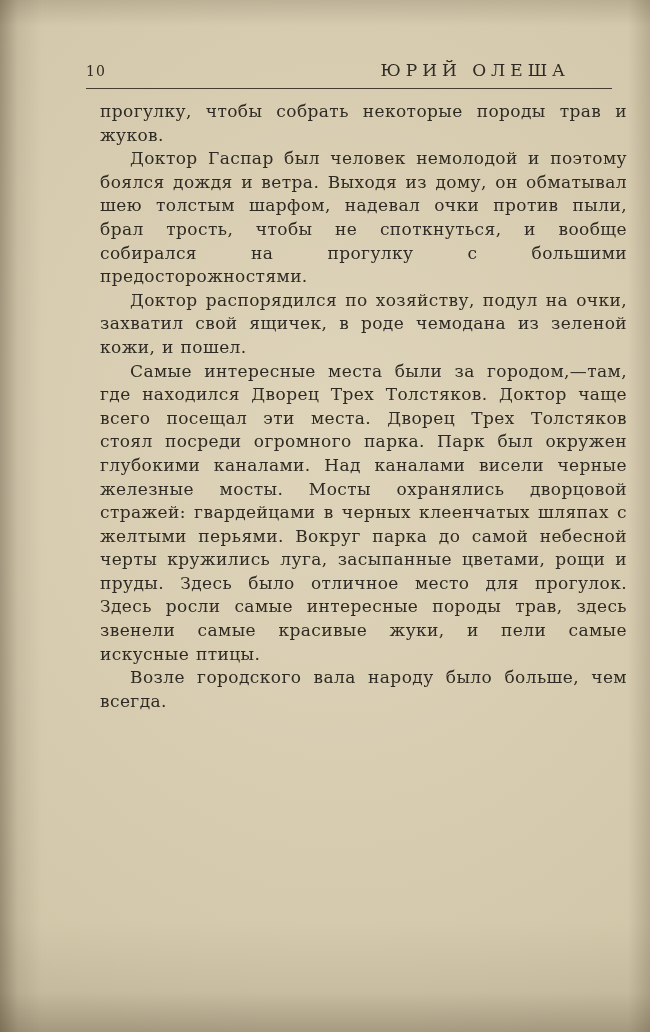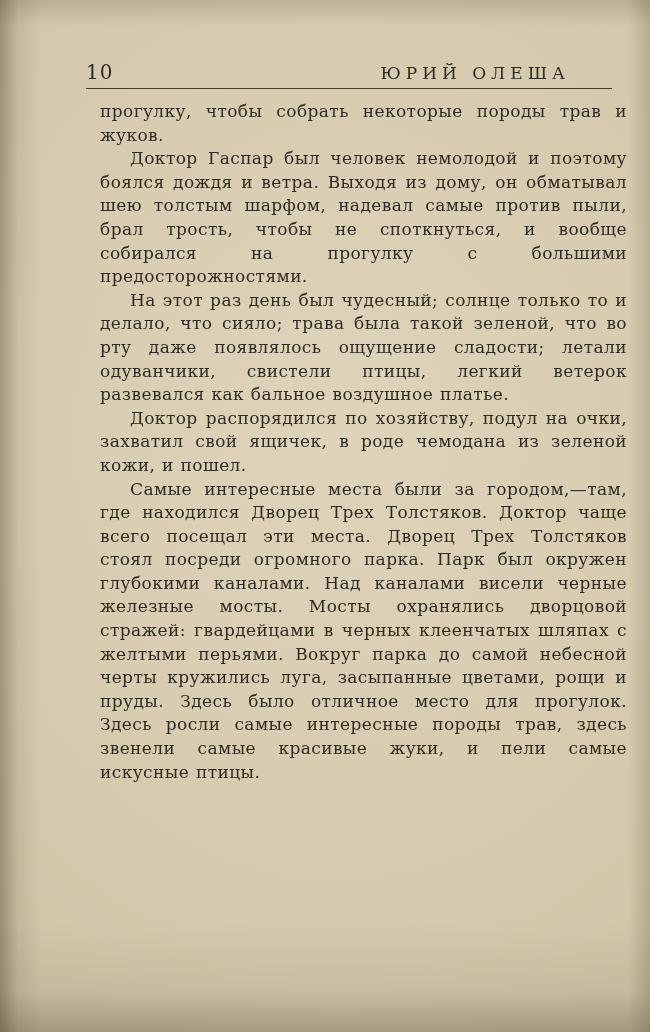--- a/index.html
+++ b/index.html
@@ -25,21 +25,21 @@
   }
   .running-head {
     position: absolute;
     top: 60px;
     left: 86px;
     right: 40px;
     display: flex;
     align-items: baseline;
   }
   .page-number {
-    font-size: 20px;
+    font-size: 14px;
     letter-spacing: 1px;
     min-width: 40px;
   }
   .running-title {
     flex: 1;
     text-align: right;
     font-size: 17px;
     letter-spacing: 5px;
     padding-right: 40px; 
     white-space: nowrap;
@@ -80,19 +80,19 @@
 
   <div class="running-head">
     <span class="page-number">10</span>
     <span class="running-title">ЮРИЙ ОЛЕША</span>
   </div>
 
   <hr class="head-rule">
 
   <div class="text-block">
     <p>прогулку, чтобы собрать некоторые породы трав и жуков.</p>
-    <p class="indent">Доктор Гаспар был человек немолодой и поэтому боялся дождя и ветра. Выходя из дому, он обматывал шею толстым шарфом, надевал самые против пыли, брал трость, чтобы не споткнуться, и вообще собирался на прогулку с большими предосторожностями.</p>
-    <p class="indent">На этот раз день был чудесный; солнце только то и делало, что сияло; трава была такой зеленой, что во рту даже появлялось ощущение сладости; летали одуванчики, свистели птицы, легкий ветерок развевался как бальное воздушное платье.</p>
+    <p class="indent">Доктор Гаспар был человек немолодой и поэтому боялся дождя и ветра. Выходя из дому, он обматывал шею толстым шарфом, надевал очки против пыли, брал трость, чтобы не споткнуться, и вообще собирался на прогулку с большими предосторожностями.</p>
     <p class="indent">Доктор распорядился по хозяйству, подул на очки, захватил свой ящичек, в роде чемодана из зеленой кожи, и пошел.</p>
     <p class="indent">Самые интересные места были за городом,—там, где находился Дворец Трех Толстяков. Доктор чаще всего посещал эти места. Дворец Трех Толстяков стоял посреди огромного парка. Парк был окружен глубокими каналами. Над каналами висели черные железные мосты. Мосты охранялись дворцовой стражей: гвардейцами в черных клеенчатых шляпах с желтыми перьями. Вокруг парка до самой небесной черты кружились луга, засыпанные цветами, рощи и пруды. Здесь было отличное место для прогулок. Здесь росли самые интересные породы трав, здесь звенели самые красивые жуки, и пели самые искусные птицы.</p>
+    <p class="indent">Возле городского вала народу было больше, чем всегда.</p>
   </div>
 
 </div>
 
 </body></html>

